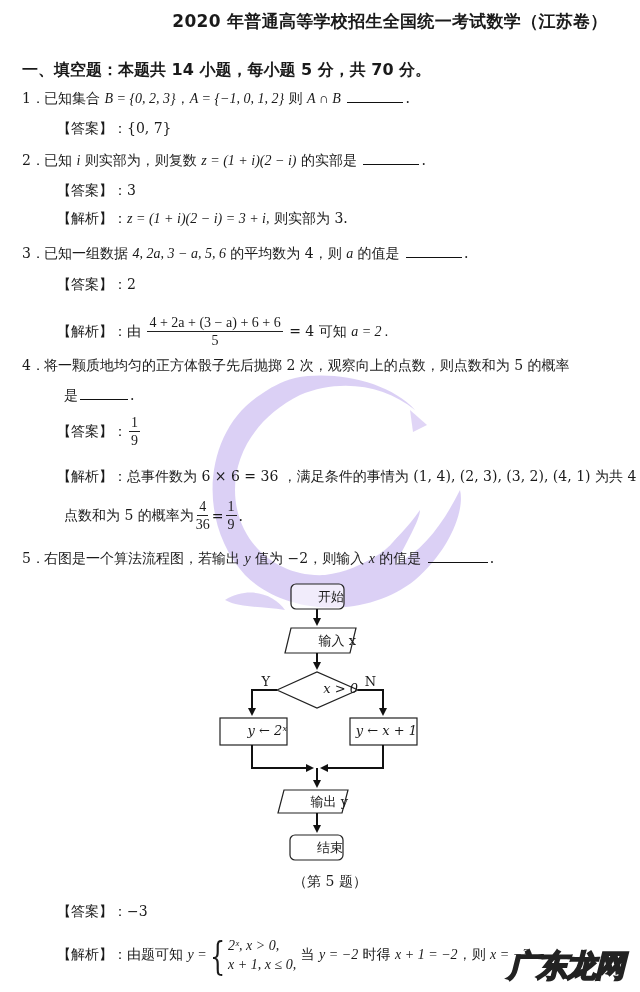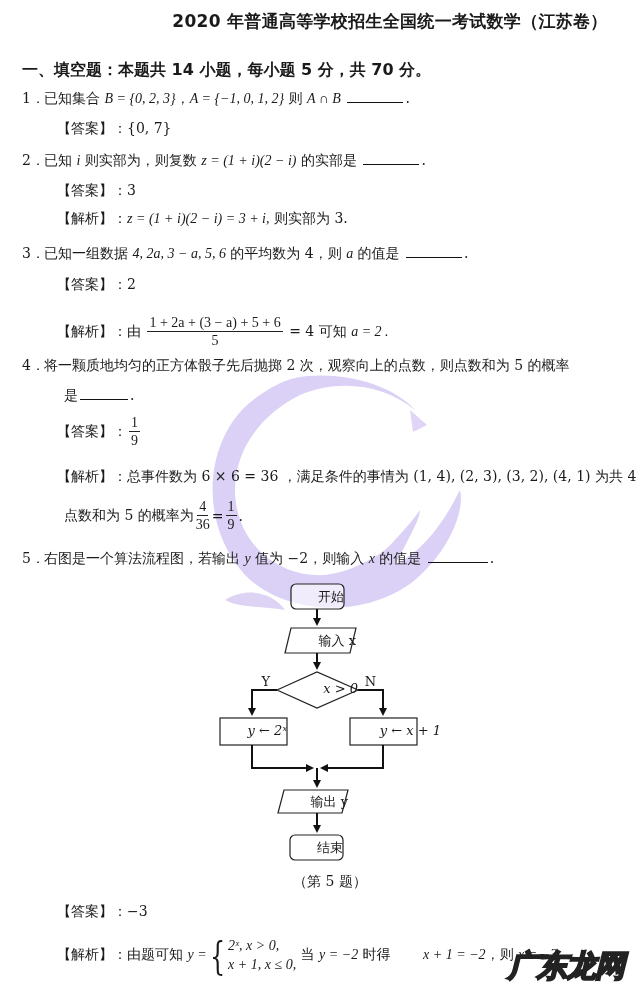--- a/index.html
+++ b/index.html
@@ -73,21 +73,21 @@
 
 <div class="abs q" style="top:245px;">
   <span class="num">3．</span><span>已知一组数据 </span><i class="m">4, 2a, 3 − a, 5, 6</i><span> 的平均数为 4，则 </span><i class="m">a</i><span> 的值是</span>
   <span class="blank" style="width:56px;"></span><span>.</span>
 </div>
 <div class="abs ind" style="top:276px;">
   <span>【答案】：</span><span>2</span>
 </div>
 <div class="abs ind" style="top:302px;margin-top:12px;">
   <span style="vertical-align:middle;">【解析】：</span><span style="vertical-align:middle;">由 </span><span class="frac">
-      <span class="top">1 + 2a + (3 − a) + 5 + 6</span>
+      <span class="top">4 + 2a + (3 − a) + 6 + 6</span>
       <span class="bot">5</span>
     </span><span style="vertical-align:middle;"> = 4 可知 </span><i class="m" style="vertical-align:middle;">a = 2 .</i>
 </div>
 
 <div class="abs q" style="top:357px;">
   <span class="num">4．</span><span>将一颗质地均匀的正方体骰子先后抛掷 2 次，观察向上的点数，则点数和为 5 的概率</span>
 </div>
 <div class="abs ind2" style="top:387px;">
   <span>是</span><span class="blank" style="width:48px;"></span><span>.</span>
 </div>
@@ -148,31 +148,31 @@
     <line x1="317" y1="813" x2="317" y2="831" marker-end="url(#ah)"></line>
   </g>
 </svg>
 
 <div class="fc-label" style="left:291px; top:588px; width:53px;">开始</div>
 <div class="fc-label" style="left:285px; top:632px; width:71px;">输入 x</div>
 <div class="fc-label" style="left:277px; top:681px; width:81px; font-style:italic;">x &gt; 0</div>
 <div class="fc-label" style="left:256px; top:674px; width:14px;">Y</div>
 <div class="fc-label" style="left:362px; top:674px; width:14px;">N</div>
 <div class="fc-label" style="left:220px; top:723px; width:67px; font-style:italic;">y ← 2ˣ</div>
-<div class="fc-label" style="left:350px; top:723px; width:67px; font-style:italic;margin-left:24px;">y ← x + 1</div>
+<div class="fc-label" style="left:350px; top:723px; width:67px; font-style:italic;">y ← x + 1</div>
 <div class="fc-label" style="left:278px; top:793px; width:70px;">输出 y</div>
 <div class="fc-label" style="left:290px; top:839px; width:53px;">结束</div>
 <div class="abs caption">（第 5 题）</div>
 
 <div class="abs ind" style="top:903px;">
   <span>【答案】：</span><span>−3</span>
 </div>
 <div class="abs ind" style="top:935px;">
   <span style="vertical-align:middle;">【解析】：</span><span style="vertical-align:middle;">由题可知 </span><i class="m" style="vertical-align:middle;">y =</i><span class="piece">
       <span class="brace">{</span>
       <span class="cases">
         <i class="m">2ˣ, x &gt; 0,</i>
         <i class="m">x + 1, x ≤ 0,</i>
       </span>
-    </span><span style="vertical-align:middle;"> 当 </span><i class="m" style="vertical-align:middle;">y = −2</i><span style="vertical-align:middle;"> 时得 </span><i class="m" style="vertical-align:middle;margin-left:28px;">x + 1 = −2</i><span style="vertical-align:middle;">，则 </span><i class="m" style="vertical-align:middle;">x = −3</i>
+    </span><span style="vertical-align:middle;"> 当 </span><i class="m" style="vertical-align:middle;">y = −2</i><span style="vertical-align:middle;"> 时得 </span><i class="m" style="vertical-align:middle;">x + 1 = −2</i><span style="vertical-align:middle;">，则 </span><i class="m" style="vertical-align:middle;">x = −3</i>
 </div>
 
 <div class="logo">广东龙网</div>
 
 </body></html>

